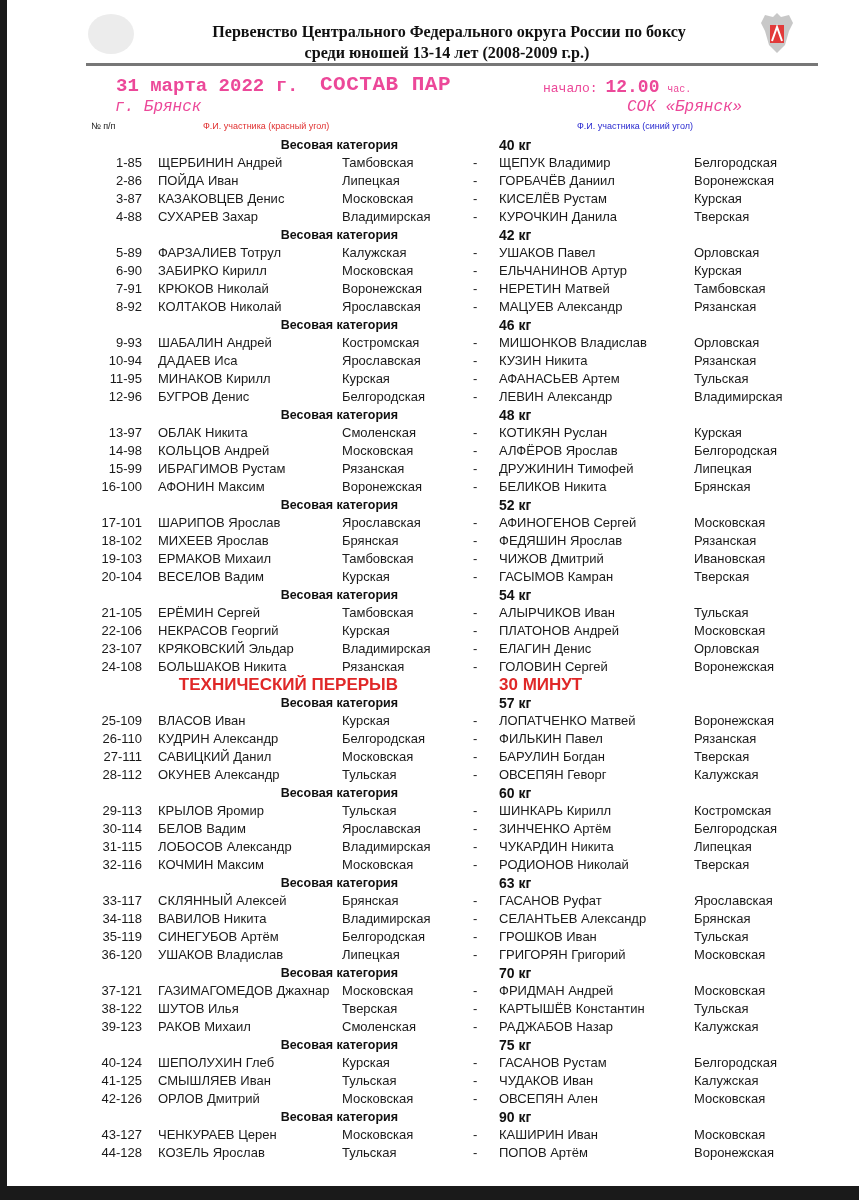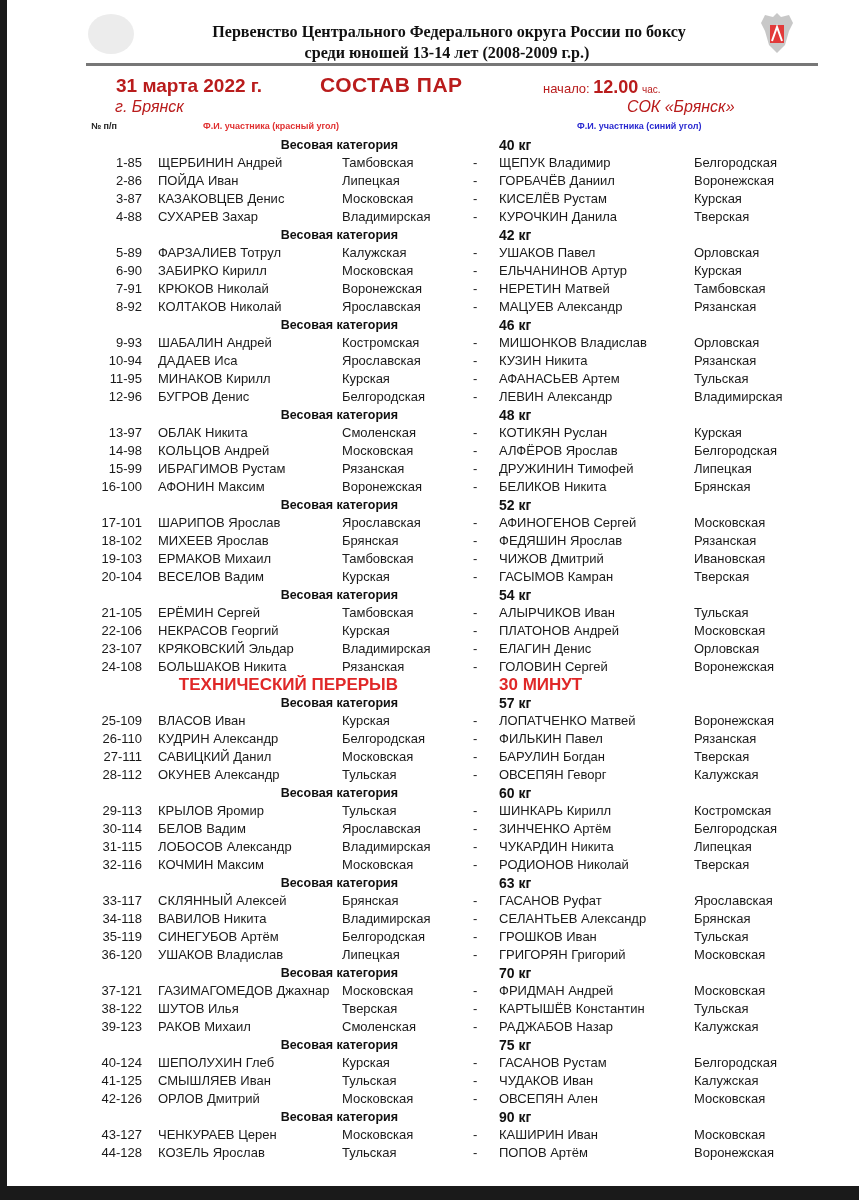--- a/index.html
+++ b/index.html
@@ -18,29 +18,29 @@
     position: absolute; left: 752px; top: 11px; width: 36px; height: 44px;
   }
   .title {
     position: absolute; left: 0; width: 844px; text-align: center;
     font-family: "Liberation Serif", serif; font-weight: bold; font-size: 17.5px; color: #111;
     transform: scaleX(0.92); transform-origin: center;
   }
   .title.t1 { top: 21px; left: 20px; }
   .title.t2 { top: 42px; left: 18px; }
   .rule { position: absolute; left: 79px; top: 63px; width: 732px; height: 3px; background: #777; }
-  .serif { font-family: Liberation Sans, sans-serif; color: #b91c1c; position: absolute; }
+  .serif { font-family: Liberation Mono, monospace; color: #ec4899; position: absolute; }
   .date { left: 109px; top: 75px; font-size: 19px; font-weight: bold; }
   .sostav { left: 313px; top: 73px; font-size: 21px; font-weight: bold; letter-spacing: 0.5px; }
   .start { left: 536px; top: 77px; font-size: 13px; }
   .start b { font-size: 18px; }
   .start .chas { font-size: 10px; }
   .city { left: 108px; top: 98px; font-size: 16px; font-style: italic; }
   .venue { left: 620px; top: 98px; font-size: 16px; font-style: italic; }
-  .colhdr { position: absolute; top: 121px; font-size: 9px; font-weight: bold; }
+  .colhdr { position: absolute; top: 121px; font-size: 9px; font-weight: normal; }
   .colhdr.num { left: 84px; color: #222; }
   .colhdr.red { left: 196px; color: #e03030; }
   .colhdr.blue { left: 570px; color: #2a2ad0; }
   .rows { position: absolute; left: 0; top: 136px; width: 844px; padding-left: 16px; }
   .wc {
     height: 18px; line-height: 18px; font-size: 12.5px; font-weight: bold; color: #111;
     position: relative;
   }
   .wc .lbl { position: absolute; right: 469px; }
   .wc .kg { position: absolute; left: 476px; font-size: 14px; }

